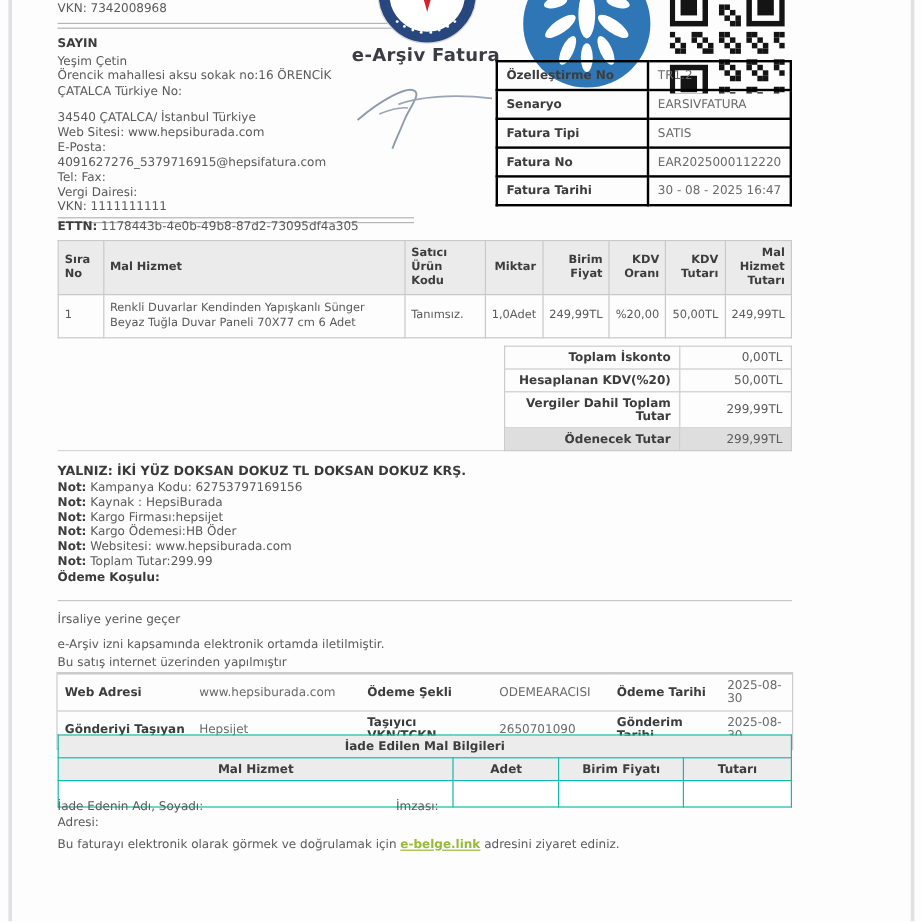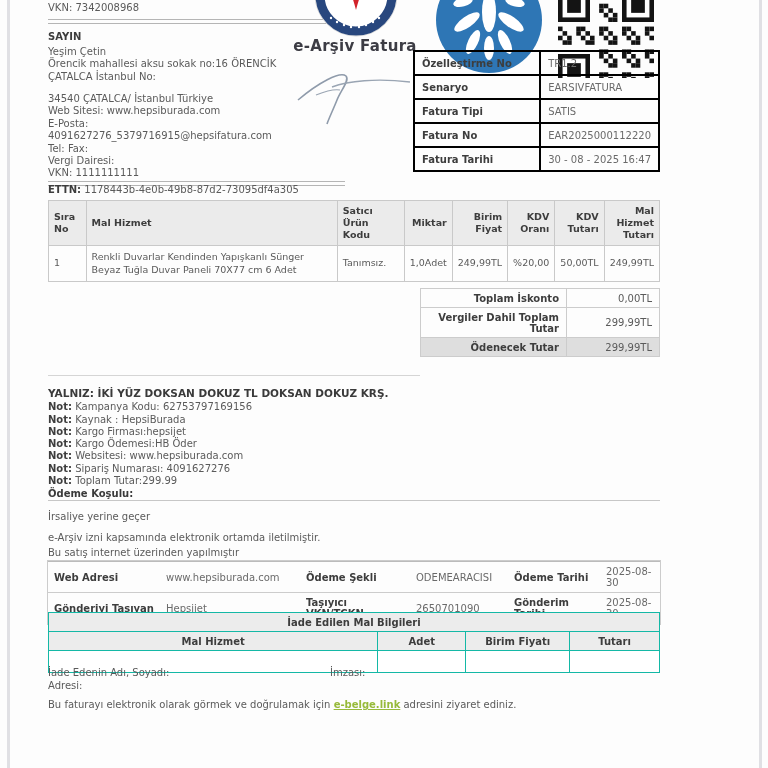--- a/index.html
+++ b/index.html
@@ -89,21 +89,21 @@
 <div class="page">
   <div class="edge left"></div>
   <div class="edge right"></div>
 
   <div class="left-col">
     <div>VKN: 7342008968</div>
     <div class="double-rule"></div>
     <div class="sayin">SAYIN</div>
     <div>Yeşim Çetin</div>
     <div>Örencik mahallesi aksu sokak no:16 ÖRENCİK</div>
-    <div>ÇATALCA İstanbul  No:</div>
+    <div>ÇATALCA Türkiye  No:</div>
     <div class="blankline"></div>
     <div>34540 ÇATALCA/ İstanbul Türkiye</div>
     <div>Web Sitesi: www.hepsiburada.com</div>
     <div>E-Posta:</div>
     <div>4091627276_5379716915@hepsifatura.com</div>
     <div>Tel: Fax:</div>
     <div>Vergi Dairesi:</div>
     <div>VKN: 1111111111</div>
   </div>
 
@@ -314,39 +314,42 @@
   </tbody>
     </table>
 
   <table class="totals">
     <tbody>
     <tr>
       <td class="lbl">Toplam İskonto</td>
       <td class="val">0,00TL</td>
         </tr>
     <tr>
+      <td class="lbl">Hesaplanan KDV(%20)</td>
+      <td class="val">50,00TL</td>
+        </tr>
+    <tr>
       <td class="lbl">Vergiler Dahil Toplam Tutar</td>
       <td class="val">299,99TL</td>
         </tr>
     <tr class="pay">
       <td class="lbl">Ödenecek Tutar</td>
       <td class="val">299,99TL</td>
         </tr>
   </tbody>
     </table>
   <div class="hr-left"></div>
 
   <div class="words-block">
     <div class="yalniz">YALNIZ:  İKİ YÜZ DOKSAN DOKUZ TL DOKSAN DOKUZ KRŞ.</div>
     <div class="note-line"><b>Not:</b> <span>Kampanya Kodu: 62753797169156</span></div>
     <div class="note-line"><b>Not:</b> <span>Kaynak : HepsiBurada</span></div>
     <div class="note-line"><b>Not:</b> <span>Kargo Firması:hepsijet</span></div>
     <div class="note-line"><b>Not:</b> <span>Kargo Ödemesi:HB Öder</span></div>
     <div class="note-line"><b>Not:</b> <span>Websitesi: www.hepsiburada.com</span></div>
-    <div class="note-line"><b>Not:</b> <span>Sipariş Numarası: 4091627276</span></div>
     <div class="note-line"><b>Not:</b> <span>Toplam Tutar:299.99</span></div>
     <div class="odeme">Ödeme Koşulu:</div>
   </div>
 
   <div class="hr-full"></div>
 
   <div class="statements">
     <div class="s1">İrsaliye yerine geçer</div>
     <div class="s2">e-Arşiv izni kapsamında elektronik ortamda iletilmiştir.</div>
     <div>Bu satış internet üzerinden yapılmıştır</div>

